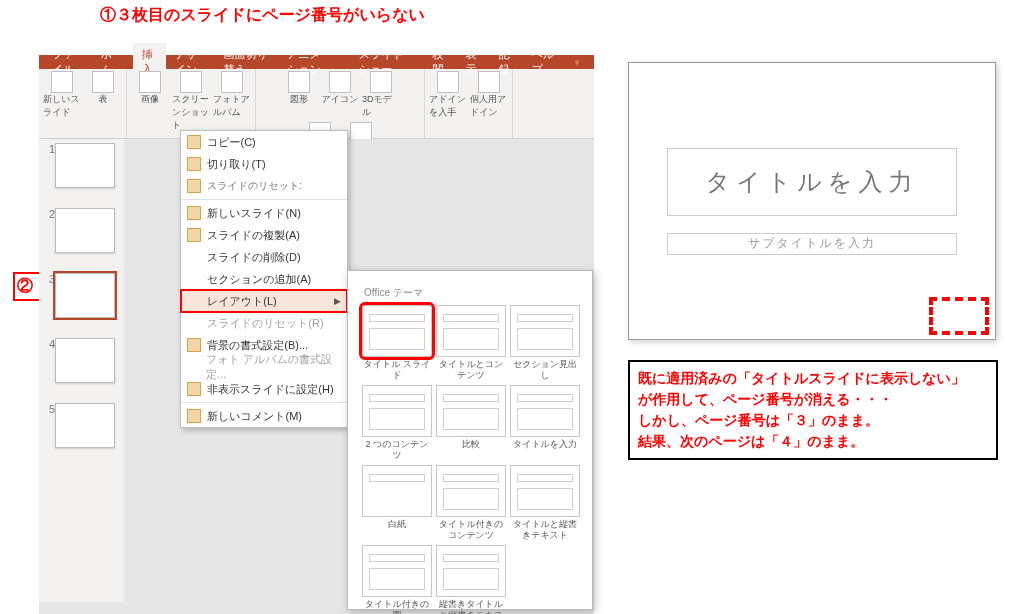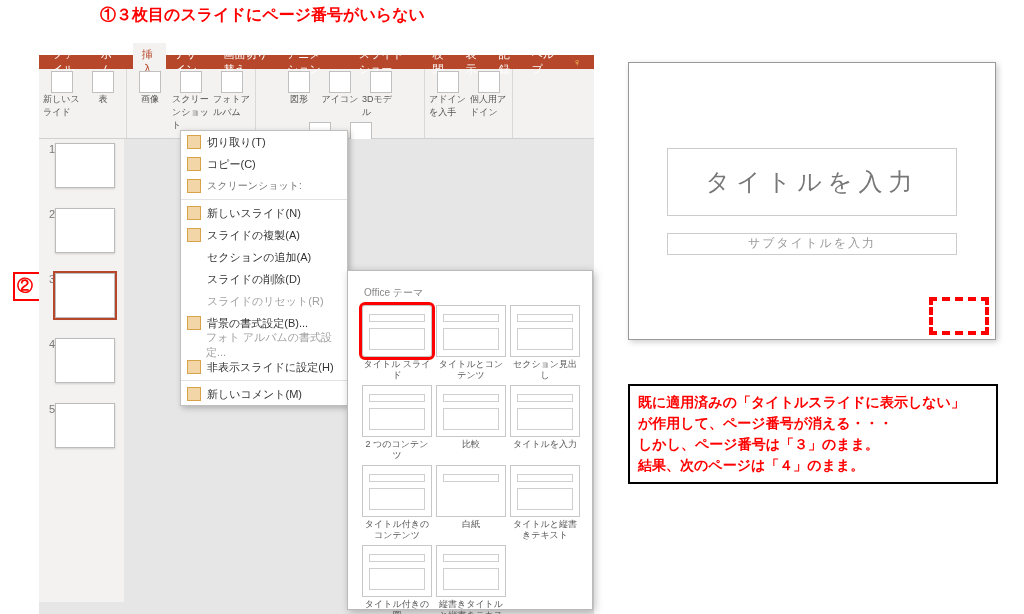--- a/index.html
+++ b/index.html
@@ -43,21 +43,21 @@
   .ltitem { display:flex; flex-direction:column; align-items:center; gap:2px;}
   .ltthumb { width:70px; height:52px; background:#fff; border:1px solid #c7c7c7; position:relative;}
   .ltlabel { font-size:9px; color:#555; text-align:center; line-height:1.2; height:22px;}
   .ltitem.sel .ltthumb { outline:3px solid #ff0000; border-radius:3px;}
 
   .preview { position:absolute; top:62px; left:628px; width:368px; height:278px; background:#fff; border:1px solid #999; display:flex; flex-direction:column; align-items:center; justify-content:center; box-shadow:2px 2px 6px rgba(0,0,0,.2);}
   .preview .titlebox { width:290px; height:68px; border:1px solid #ccc; display:flex; align-items:center; justify-content:center; font-size:24px; color:#777; letter-spacing:6px;}
   .preview .subbox { width:290px; height:22px; border:1px solid #ccc; margin-top:17px; display:flex; align-items:center; justify-content:center; font-size:12px; color:#999; letter-spacing:2px;}
   .dashed { position:absolute; border:4px dashed #ff0000; width:60px; height:38px; bottom:4px; right:6px;}
 
-  .expl { position:absolute; top:360px; left:628px; width:370px; border:2px solid #000; padding:6px 8px; color:#ff0000; font-weight:bold; font-size:14px; line-height:1.5;margin-top:24px;}
+  .expl { position:absolute; top:360px; left:628px; width:370px; border:2px solid #000; padding:6px 8px; color:#ff0000; font-weight:bold; font-size:14px; line-height:1.5;}
 </style>
 </head>
 <body>
 
 <div class="annot title-annot">①３枚目のスライドにページ番号がいらない</div>
 <div class="annot annot2">②「レイアウト」を選択</div>
 <div class="annot annot3">③「タイトルスライド」を選択</div>
 
 <div class="app">
   <div class="tabbar" id="tabbar">
@@ -152,46 +152,51 @@
         <div class="thumb"><span class="num">4</span><span class="slide"></span></div>
         <div class="thumb"><span class="num">5</span><span class="slide"></span></div>
       </div>
     <div class="canvas"></div>
   </div>
 </div>
 
 <div class="ctxmenu" id="ctxmenu">
     <div class="ctxitem">
       <span class="ic" style="background: rgb(243, 214, 168); border: 1px solid rgb(214, 162, 74);"></span>
+      <span>コピー(C)</span>
+    </div>
+    <div class="ctxitem">
+      <span class="ic" style="background: rgb(243, 214, 168); border: 1px solid rgb(214, 162, 74);"></span>
       <span>切り取り(T)</span>
     </div>
-    <div class="ctxitem">
-      <span class="ic" style="background: rgb(243, 214, 168); border: 1px solid rgb(214, 162, 74);"></span>
-      <span>コピー(C)</span>
-    </div>
     <div class="ctxitem head">
       <span class="ic" style="background: rgb(243, 214, 168); border: 1px solid rgb(214, 162, 74);"></span>
-      <span>スクリーンショット:</span>
+      <span>スライドのリセット:</span>
     </div>
     <div class="ctxsep"></div>
     <div class="ctxitem">
       <span class="ic" style="background: rgb(243, 214, 168); border: 1px solid rgb(214, 162, 74);"></span>
       <span>新しいスライド(N)</span>
     </div>
     <div class="ctxitem">
       <span class="ic" style="background: rgb(243, 214, 168); border: 1px solid rgb(214, 162, 74);"></span>
       <span>スライドの複製(A)</span>
     </div>
     <div class="ctxitem">
       <span class="ic"></span>
+      <span>スライドの削除(D)</span>
+    </div>
+    <div class="ctxitem">
+      <span class="ic"></span>
       <span>セクションの追加(A)</span>
     </div>
-    <div class="ctxitem">
-      <span class="ic"></span>
-      <span>スライドの削除(D)</span>
+    <div class="ctxitem sel">
+      <span class="ic"></span>
+      <span>レイアウト(L)</span>
+      <span class="ctxarrow">▶</span>
     </div>
     <div class="ctxitem dis">
       <span class="ic"></span>
       <span>スライドのリセット(R)</span>
     </div>
     <div class="ctxitem">
       <span class="ic" style="background: rgb(243, 214, 168); border: 1px solid rgb(214, 162, 74);"></span>
       <span>背景の書式設定(B)...</span>
     </div>
     <div class="ctxitem dis">
@@ -250,29 +255,29 @@
       <div class="ltitem">
         <div class="ltthumb">
           <div style="position: absolute; left: 6px; right: 6px; top: 8px; height: 8px; border: 1px solid rgb(207, 207, 207);"></div>
           <div style="position: absolute; inset: 22px 6px 6px; border: 1px solid rgb(207, 207, 207);"></div>
         </div>
         <div class="ltlabel">タイトルを入力</div>
       </div>
       <div class="ltitem">
         <div class="ltthumb">
           <div style="position: absolute; left: 6px; right: 6px; top: 8px; height: 8px; border: 1px solid rgb(207, 207, 207);"></div>
+        </div>
+        <div class="ltlabel">白紙</div>
+      </div>
+      <div class="ltitem">
+        <div class="ltthumb">
+          <div style="position: absolute; left: 6px; right: 6px; top: 8px; height: 8px; border: 1px solid rgb(207, 207, 207);"></div>
           <div style="position: absolute; inset: 22px 6px 6px; border: 1px solid rgb(207, 207, 207);"></div>
         </div>
         <div class="ltlabel">タイトル付きのコンテンツ</div>
-      </div>
-      <div class="ltitem">
-        <div class="ltthumb">
-          <div style="position: absolute; left: 6px; right: 6px; top: 8px; height: 8px; border: 1px solid rgb(207, 207, 207);"></div>
-        </div>
-        <div class="ltlabel">白紙</div>
       </div>
       <div class="ltitem">
         <div class="ltthumb">
           <div style="position: absolute; left: 6px; right: 6px; top: 8px; height: 8px; border: 1px solid rgb(207, 207, 207);"></div>
           <div style="position: absolute; inset: 22px 6px 6px; border: 1px solid rgb(207, 207, 207);"></div>
         </div>
         <div class="ltlabel">タイトルと縦書きテキスト</div>
       </div>
       <div class="ltitem">
         <div class="ltthumb">

